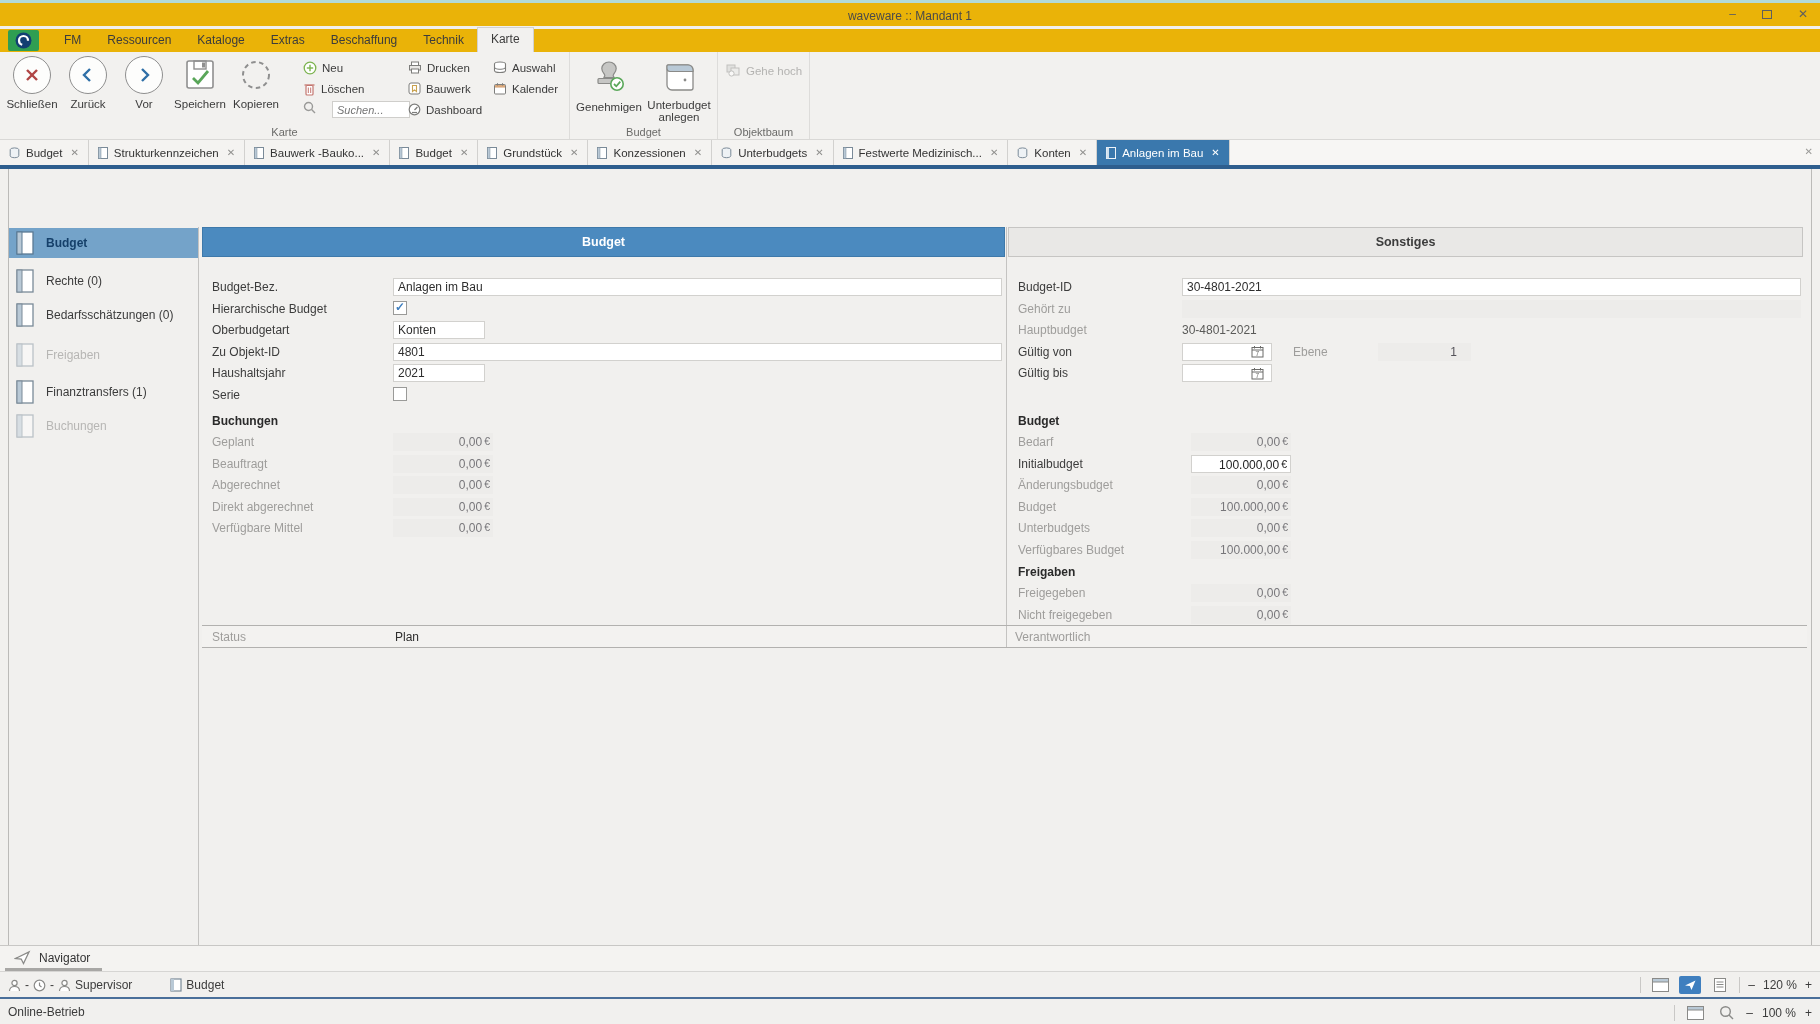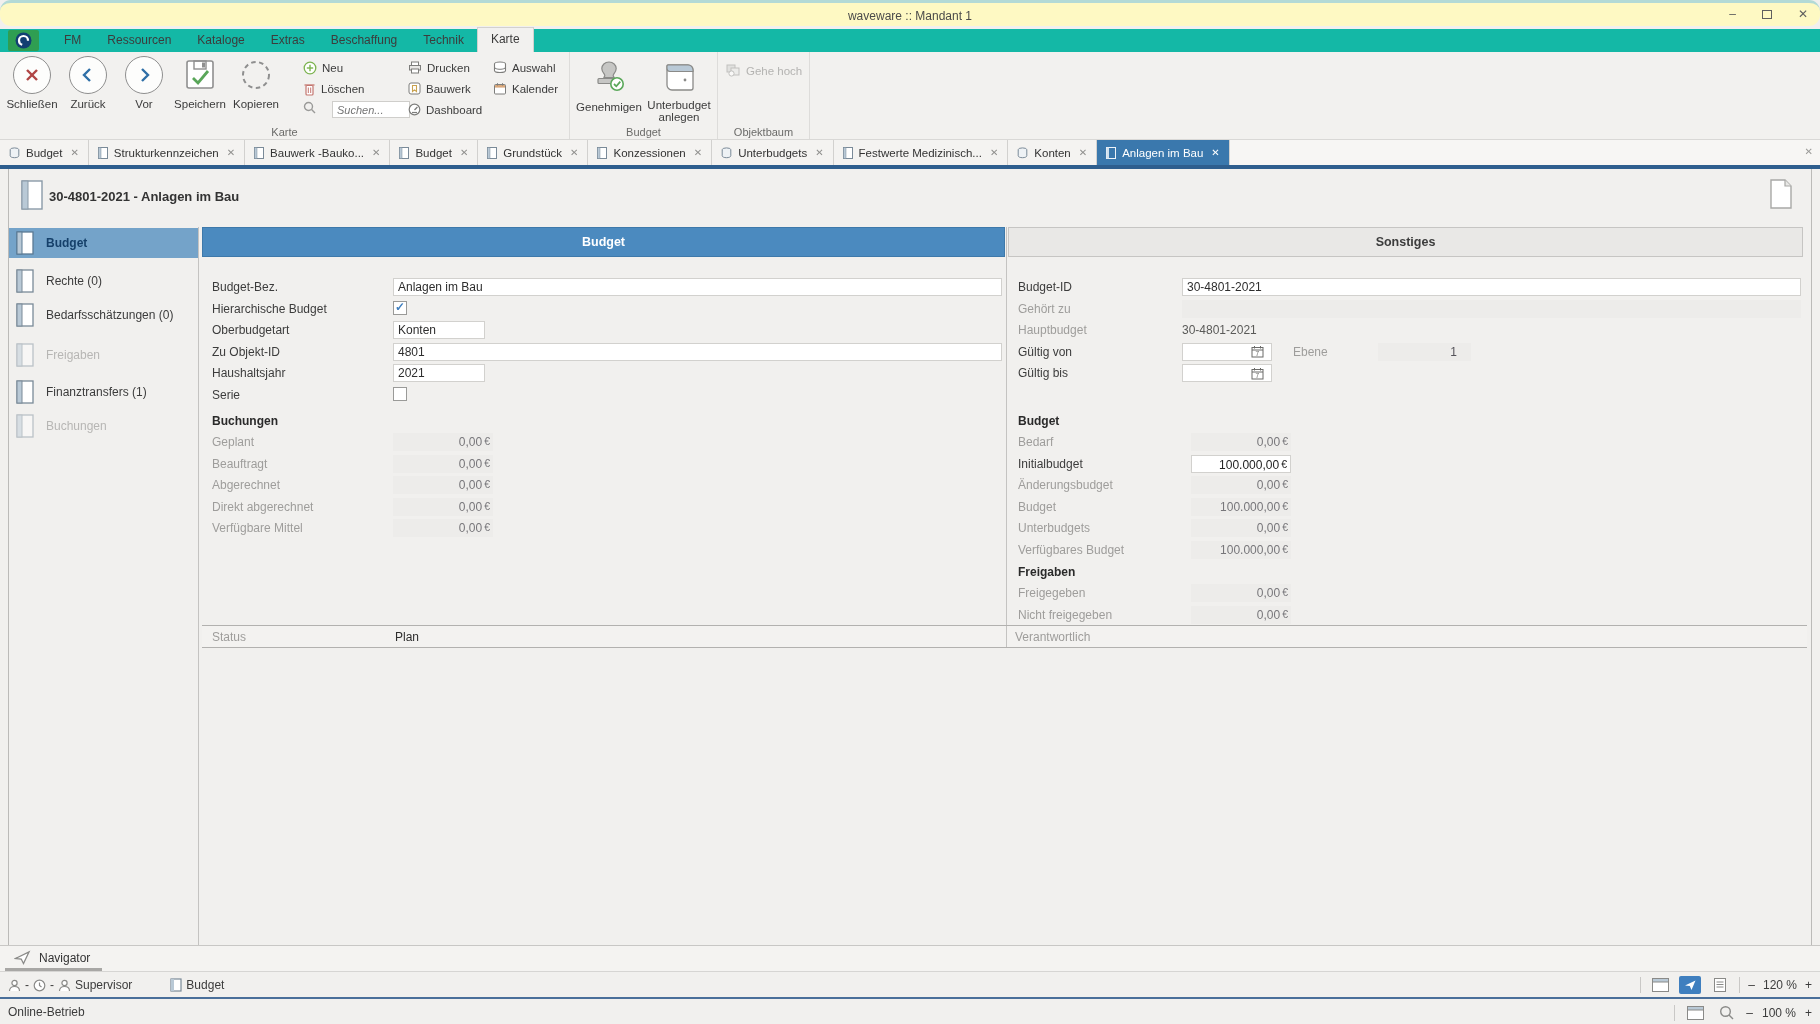--- a/index.html
+++ b/index.html
@@ -1,29 +1,29 @@
 <!DOCTYPE html>
 <html><head>
 <meta charset="utf-8">
 <style>
   * { margin:0; padding:0; box-sizing:border-box; }
   html,body { width:1820px; height:1024px; overflow:hidden; background:#f1f0ee;
     font-family:"Liberation Sans", sans-serif; color:#3c3c3c; }
   .abs { position:absolute; }
 
   
-  .titlebar { position:absolute; top:0; left:0; width:1820px; height:26px; background:#fef9c3;
-    border-top:3px solid #b3dad6;border-radius:11px; }
+  .titlebar { position:absolute; top:0; left:0; width:1820px; height:26px; background:#eab308;
+    border-top:3px solid #b3dad6; }
   .titlebar .title { position:absolute; left:0; right:0; top:6px; text-align:center; font-size:12px; color:#4a4a4a; }
   .win-controls { position:absolute; right:12px; top:5px; display:flex; gap:26px; align-items:center; }
   .win-controls span { color:#5f5f5f; font-size:12px; line-height:12px; cursor:default; }
   .win-max-box { display:inline-block; width:10px; height:9px; border:1.3px solid #5f5f5f; }
 
   
-  .menubar { position:absolute; top:29px; left:0; width:1820px; height:23px; background:#14b8a6;
+  .menubar { position:absolute; top:29px; left:0; width:1820px; height:23px; background:#eab308;
     display:flex; align-items:flex-end; }
   .logo { width:31px; height:21px; margin:0 12px 1px 8px; background:#2f9e52; border-radius:2px;
     position:relative; flex:0 0 auto; }
   .menu-item { font-size:12px; color:#3c3c3c; padding:4px 13px 5px 13px; }
   .menu-item.active { background:#f2f1ef; border:1px solid #d2d1cf; border-bottom:none; padding-bottom:6px; }
 
   
   .ribbon { position:absolute; top:52px; left:0; width:1820px; height:88px; background:#f2f1ef;
     border-bottom:1px solid #d9d8d6; }
   .ribbon-group { position:absolute; top:0; height:87px; border-right:1px solid #dddcda; }
@@ -406,31 +406,20 @@
       </svg>
     <span>Anlagen im Bau</span>
     <span class="close">✕</span>
   </div>
   <span class="strip-close">✕</span>
 </div>
 <div class="tab-underline"></div>
 
 <div class="content">
 
-  <div class="page-header">
-    <svg class="abs" style="left:12px;top:11px" width="22" height="30">
-      <rect x="1" y="1" width="20" height="28" fill="#fff" stroke="#8a9aa8" stroke-width="1.4"></rect>
-      <rect x="1" y="1" width="6" height="28" fill="#b9c9d6" stroke="#8a9aa8" stroke-width="1"></rect>
-    </svg>
-    <div class="page-title">30-4801-2021 - Anlagen im Bau</div>
-    <svg class="newdoc" width="24" height="30">
-      <path d="M2 1 h14 l6 6 v22 H2 z" fill="#fff" stroke="#a8a8a6" stroke-width="1.4"></path>
-      <path d="M16 1 v6 h6" fill="#e8e8e6" stroke="#a8a8a6" stroke-width="1.2"></path>
-    </svg>
-  </div>
 
   <div class="main-row">
 
     <div class="sidebar">
       <div class="side-item active" style="top:1px">
         <svg width="18" height="24">
             <rect x="1" y="1" width="16" height="22" fill="#fff" stroke="#5b7policy"></rect>
             <rect x="1" y="1" width="16" height="22" fill="#fff" stroke="#5b7a94" stroke-width="1.3"></rect>
             <rect x="1" y="1" width="5" height="22" fill="#b9c9d6" stroke="#5b7a94"></rect>
           </svg>

